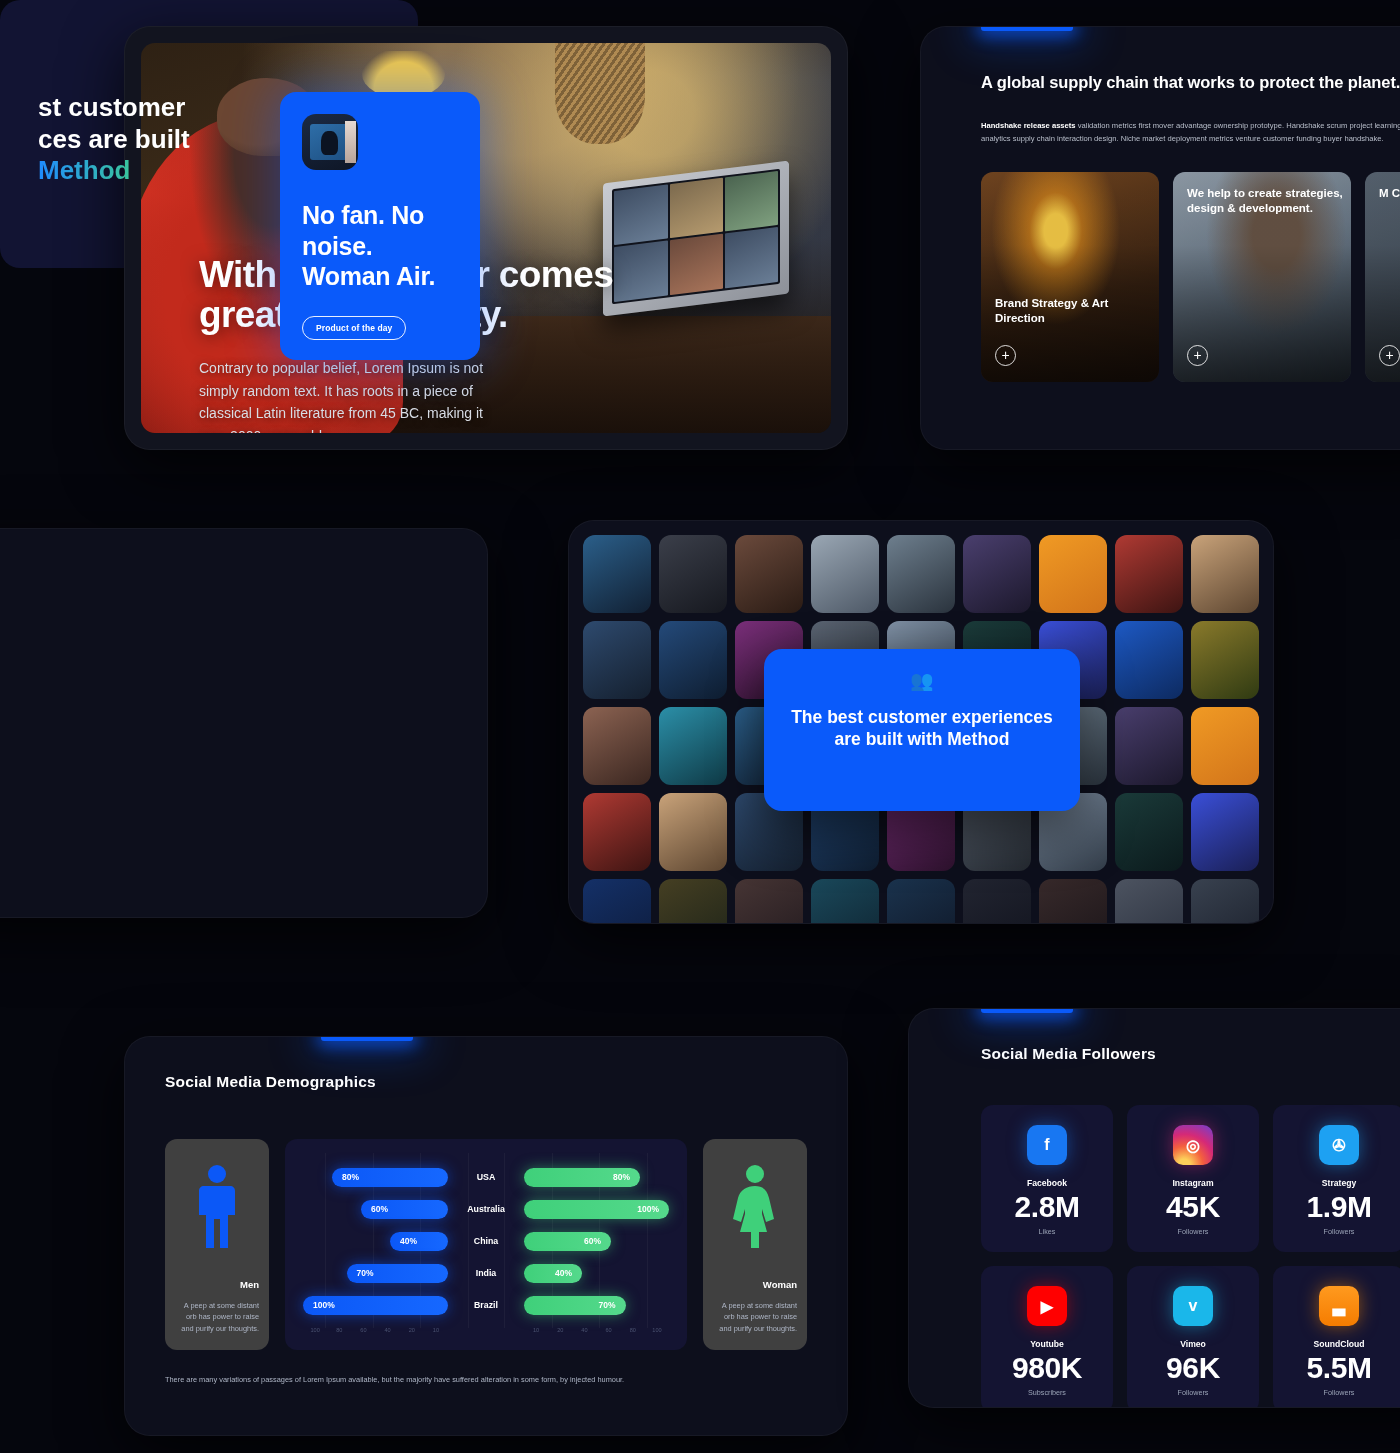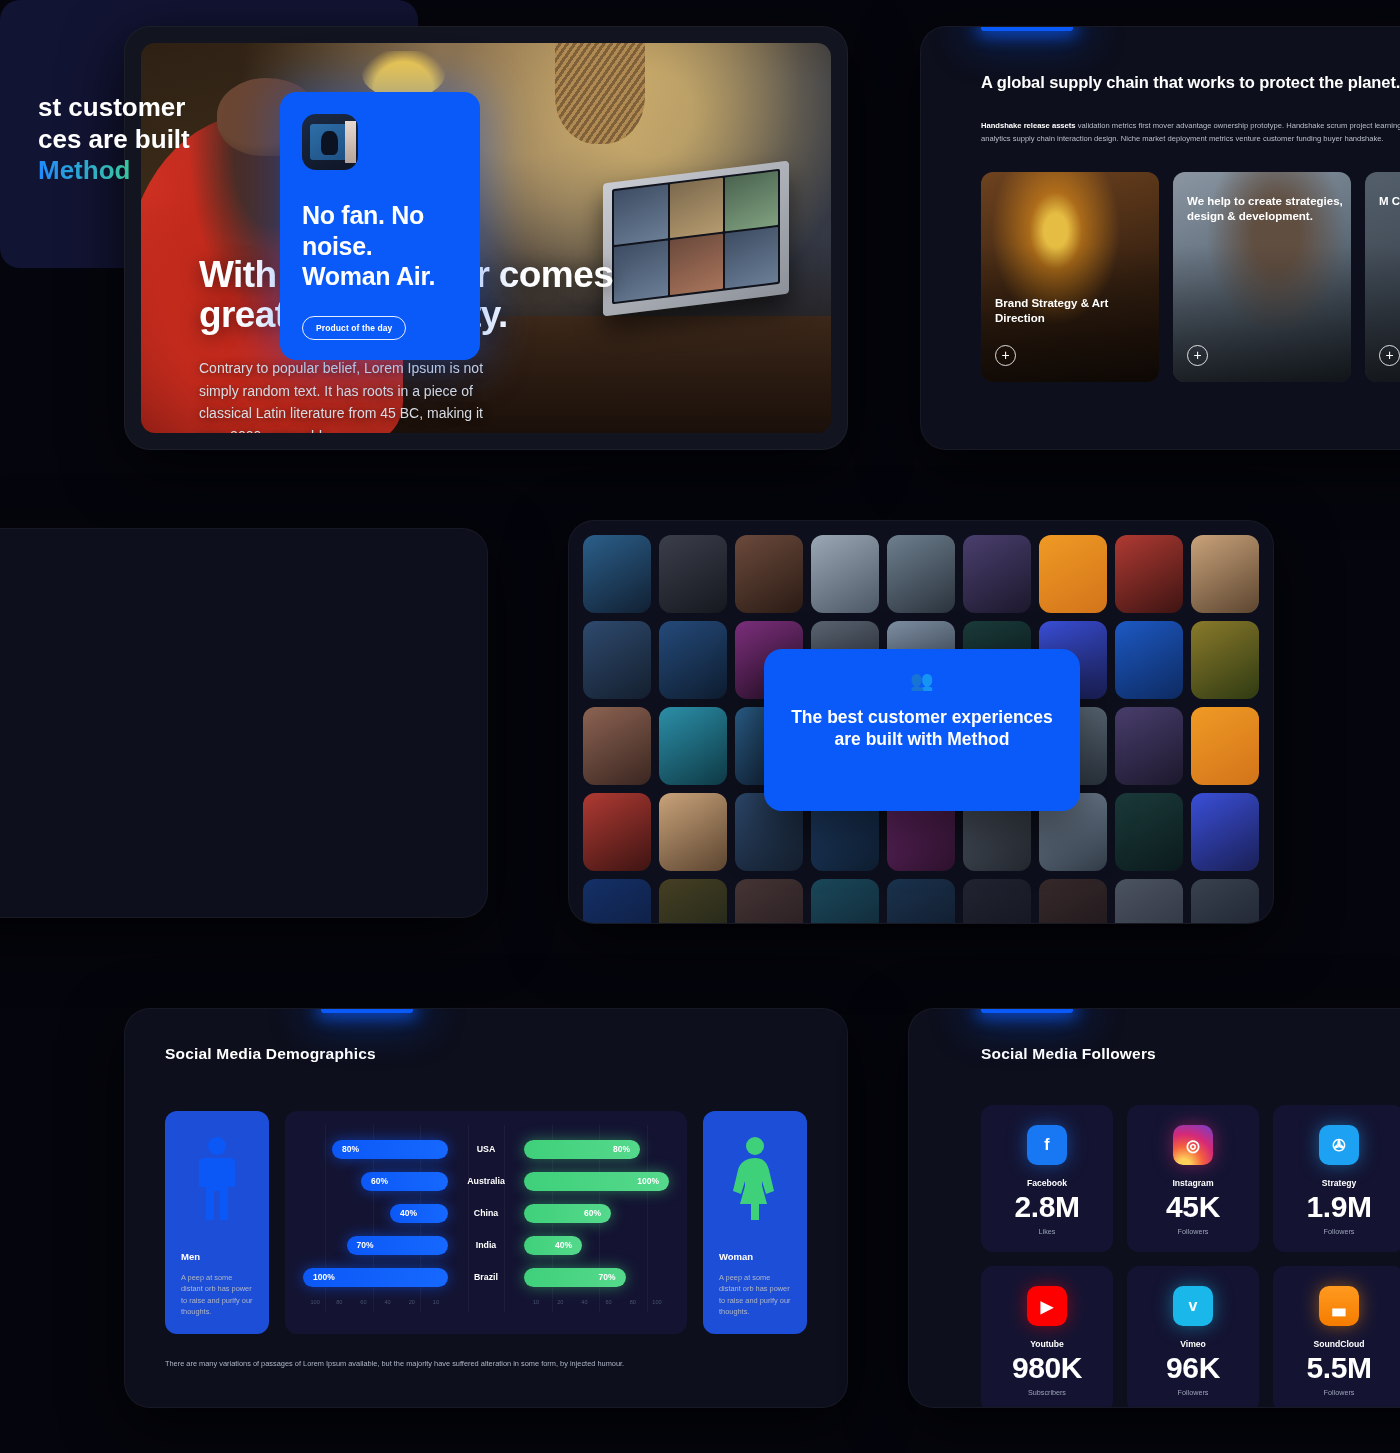--- a/index.html
+++ b/index.html
@@ -108,21 +108,21 @@
   .sc-cards { display:flex; gap: 14px; margin-top: 26px; }
   .sc-card {
     position:relative; width: 178px; height: 210px; border-radius: 12px; overflow:hidden; flex:none;
   }
   .sc-card .img { position:absolute; inset:0; }
   .sc-card .shade { position:absolute; inset:0; background: linear-gradient(180deg, rgba(0,0,0,.1) 35%, rgba(0,0,0,.62)); }
   .sc-card .cap {
     position:absolute; left:14px; bottom:56px; color:#fff;
     font-size:11.5px; font-weight:bold; line-height:1.3;
   }
-  .sc-card.top .cap { bottom:auto; top:22px; }
+  .sc-card.top .cap { bottom:auto; top:14px; }
   .plus {
     position:absolute; left:14px; bottom:16px; width:21px; height:21px; border-radius:50%;
     border:1.3px solid rgba(255,255,255,.85); color:#fff; font-size:14px; line-height:18px; text-align:center;
   }
   .img-foundry { background:
       radial-gradient(ellipse at 42% 28%, #ffd24a 0 8%, rgba(255,160,30,.6) 18%, rgba(120,60,10,0) 44%),
       linear-gradient(165deg,#7a4a22,#3a2312 60%,#23150c); }
   .img-worker { background:
       radial-gradient(ellipse at 58% 30%, #6b5748 0 16%, rgba(60,50,42,0) 48%),
       linear-gradient(160deg,#9aa7b4 0%, #6e7d8c 42%, #2c3742 100%); }
@@ -165,26 +165,26 @@
   .thumbs span { display:block; border-radius: 12px; }
   .overlay-card {
     position:absolute; left: 195px; top: 128px; width: 316px; height: 162px;
     background:#0a5afa; border-radius: 18px; color:#fff; text-align:center;
     padding: 22px 24px; box-shadow: 0 22px 50px rgba(0,0,0,.55);
   }
   .overlay-card .ov-icon { font-size: 19px; opacity:.95; line-height:1; }
   .overlay-card p { margin-top: 16px; font-size: 17.5px; font-weight: bold; line-height: 1.28; }
 
   
-  #demo { left: 124px; top: 1008px; width: 724px; height: 400px; padding: 36px 40px 0 40px; }
+  #demo { left: 124px; top: 1036px; width: 724px; height: 400px; padding: 36px 40px 0 40px; }
   #demo .accent-bar { left: 196px; }
   .demo-row { display:flex; gap: 16px; margin-top: 48px; align-items: stretch; }
   .gender-card {
-    width: 104px; background:#1d4ed8; border-radius: 12px; padding: 22px 16px 16px;
-    text-align:left; flex:none;
+    width: 104px; background:#404040; border-radius: 12px; padding: 22px 10px 16px;
+    text-align:right; flex:none;
   }
   .gfig { height: 92px; display:flex; align-items:center; justify-content:center; }
   .gender-card .gname { color:#fff; font-size: 9.5px; font-weight:bold; margin-top: 26px; }
   .gender-card .gdesc { color:#aeb6c6; font-size: 7.4px; line-height:1.55; margin-top: 10px; }
 
   .chart {
     flex: 1; background:#141432; border-radius: 12px; padding: 22px 18px 12px; position:relative;
   }
   .crow { display:flex; align-items:center; height: 32px; }
   .side { flex:1; display:flex; position:relative; height:100%; align-items:center; }

